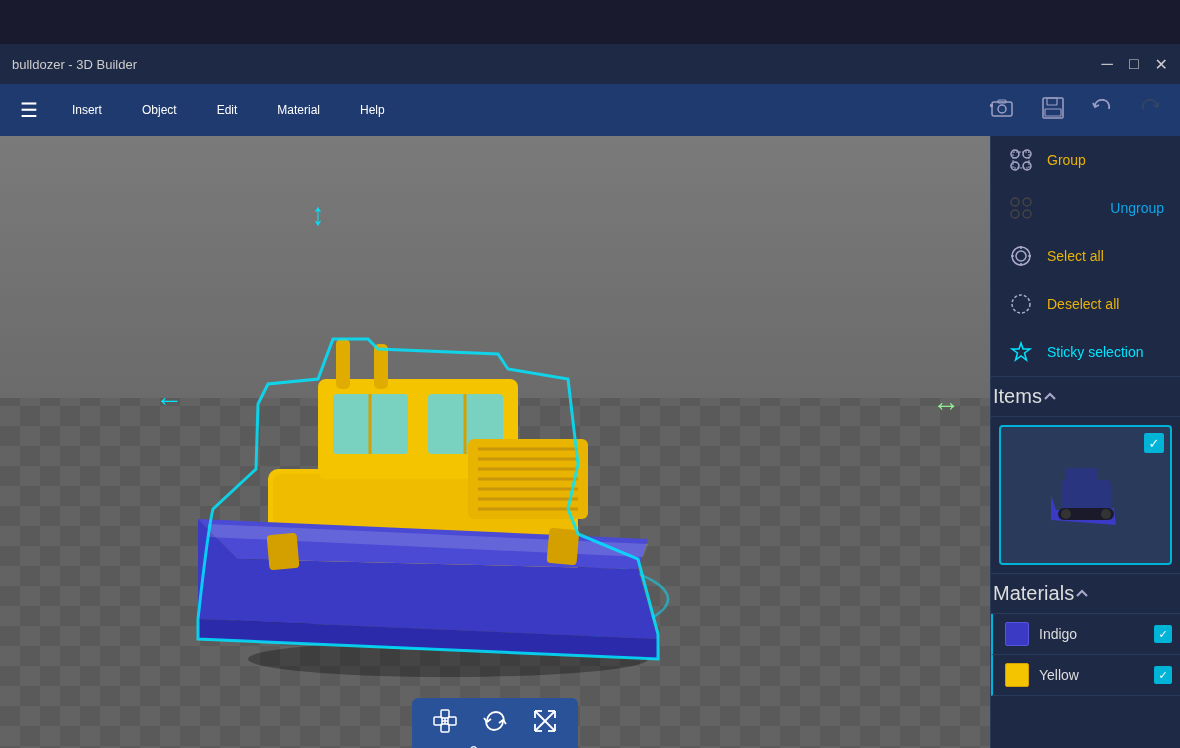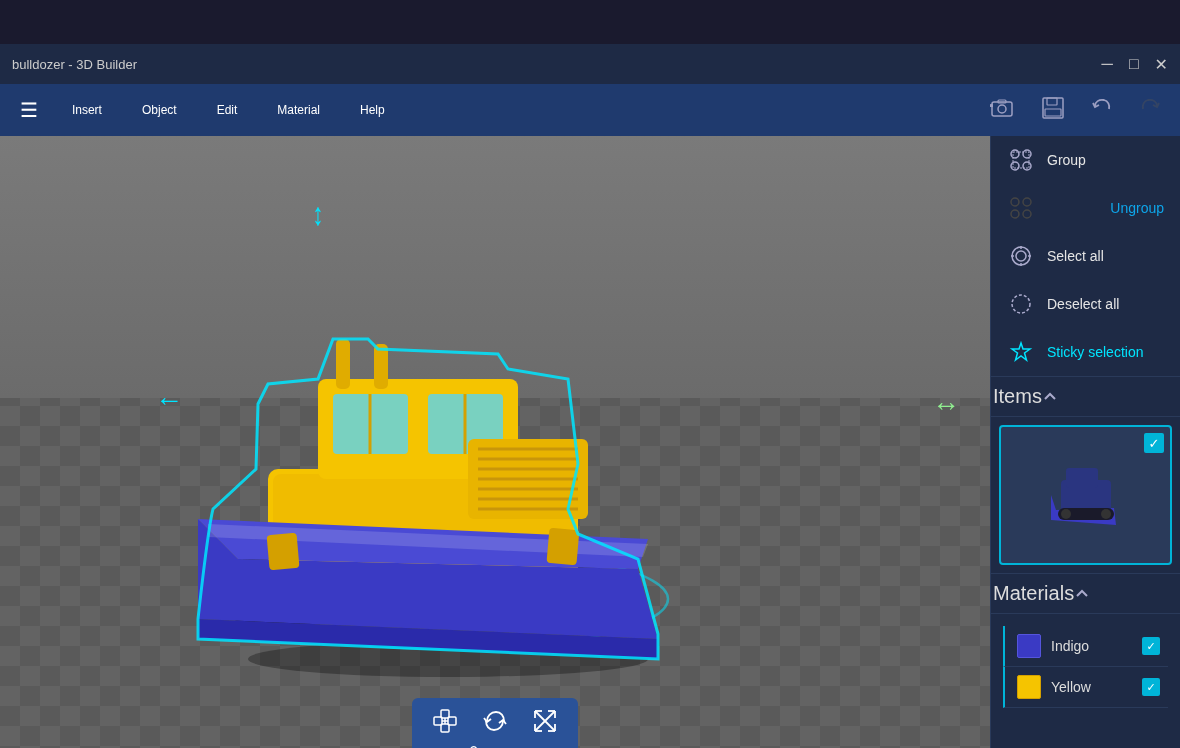--- a/index.html
+++ b/index.html
@@ -136,21 +136,21 @@
       display: flex; flex-direction: column;
       border-left: 1px solid #2a3a5a;
     }
 
     .panel-item {
       display: flex; align-items: center;
       padding: 10px 16px;
       gap: 12px;
       cursor: pointer;
       font-size: 14px;
-      color: #e5e5e5;
+      color: #eab308;
     }
     .panel-item.disabled { color: #0ea5e9; cursor: default; justify-content: space-between; }
     .panel-item.active { color: #00e5ff; }
 
     .panel-icon {
       width: 28px; height: 28px;
       display: flex; align-items: center; justify-content: center;
     }
 
     .section-header {
@@ -179,21 +179,21 @@
       position: absolute; top: 6px; right: 6px;
       background: #00b4d8;
       color: #fff;
       width: 20px; height: 20px;
       display: flex; align-items: center; justify-content: center;
       font-size: 13px;
       border-radius: 2px;
     }
 
     
-    #materials-section { border-top: 1px solid #2a3a5a; padding: 12px; }
+    #materials-section { border-top: 1px solid #2a3a5a; padding: 0; }
     .material-row {
       display: flex; align-items: center;
       padding: 8px 12px;
       gap: 10px;
       border-bottom: 1px solid #2a3a5a;
       border-left: 2px solid #00b4d8;
       position: relative;
     }
     .material-check {
       position: absolute; right: 8px; top: 50%; transform: translateY(-50%);

